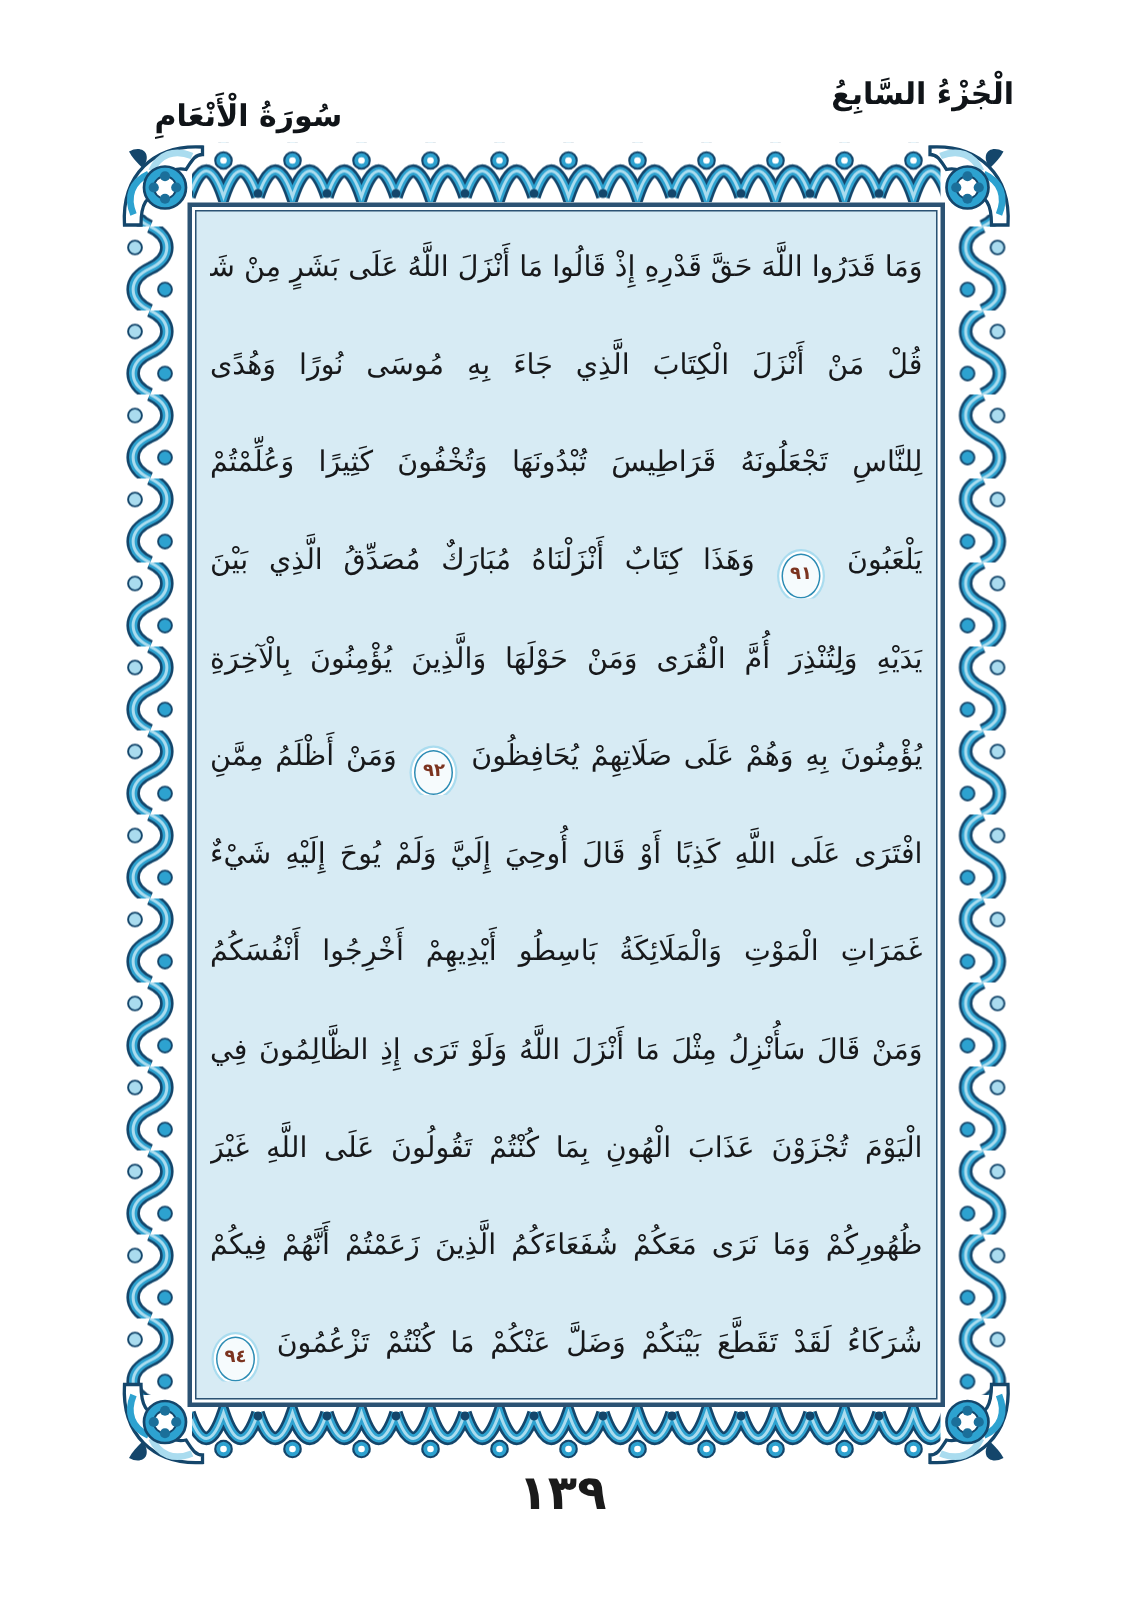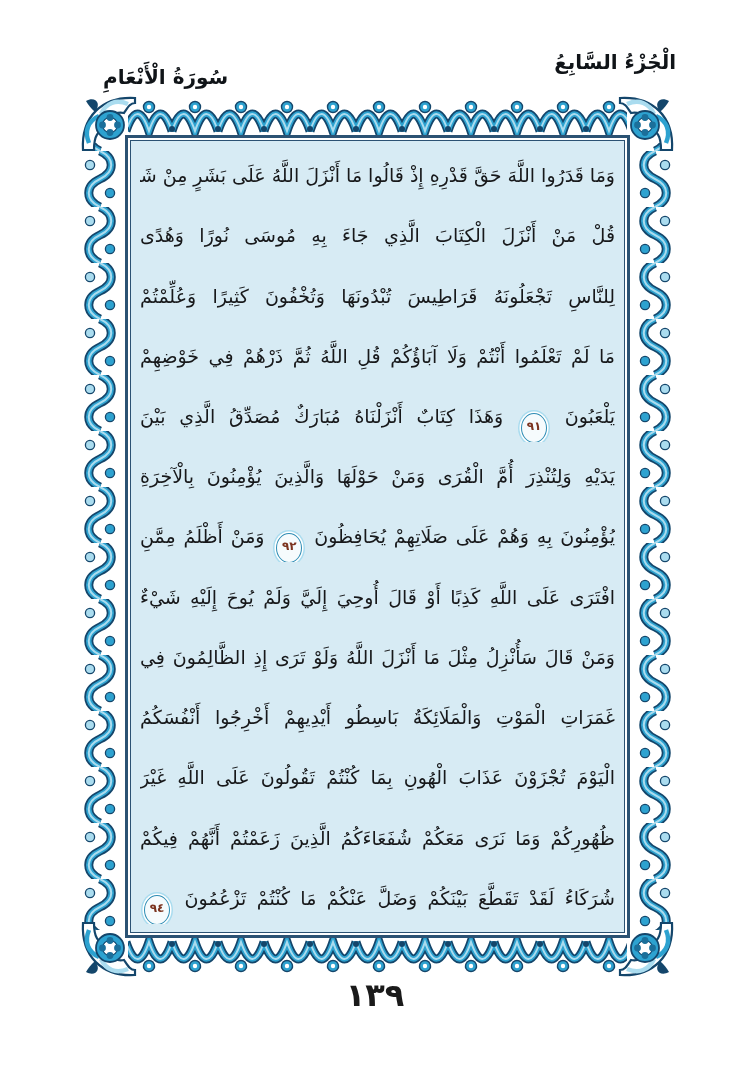--- a/index.html
+++ b/index.html
@@ -154,27 +154,26 @@
     <use href="#cnr" transform="translate(0,883) scale(1,-1)"></use>
     <use href="#cnr" transform="translate(595,883) scale(-1,-1)"></use>
   </svg>
 
   <div class="panel">
     <div class="panel-inner">
       <div class="lines">
           <div class="line">وَمَا قَدَرُوا اللَّهَ حَقَّ قَدْرِهِ إِذْ قَالُوا مَا أَنْزَلَ اللَّهُ عَلَى بَشَرٍ مِنْ شَيْءٍ</div>
           <div class="line">قُلْ مَنْ أَنْزَلَ الْكِتَابَ الَّذِي جَاءَ بِهِ مُوسَى نُورًا وَهُدًى</div>
           <div class="line">لِلنَّاسِ تَجْعَلُونَهُ قَرَاطِيسَ تُبْدُونَهَا وَتُخْفُونَ كَثِيرًا وَعُلِّمْتُمْ</div>
-          <div class="line">مَا لَمْ تَعْلَمُوا أَنْتُمْ وَلَا آبَاؤُكُمْ قُلِ اللَّهُ ثُمَّ ذَرْهُمْ فِي خَوْضِهِمْ</div>
           <div class="line">يَلْعَبُونَ <span class="ayah">٩١</span> وَهَذَا كِتَابٌ أَنْزَلْنَاهُ مُبَارَكٌ مُصَدِّقُ الَّذِي بَيْنَ</div>
           <div class="line">يَدَيْهِ وَلِتُنْذِرَ أُمَّ الْقُرَى وَمَنْ حَوْلَهَا وَالَّذِينَ يُؤْمِنُونَ بِالْآخِرَةِ</div>
           <div class="line">يُؤْمِنُونَ بِهِ وَهُمْ عَلَى صَلَاتِهِمْ يُحَافِظُونَ <span class="ayah">٩٢</span> وَمَنْ أَظْلَمُ مِمَّنِ</div>
           <div class="line">افْتَرَى عَلَى اللَّهِ كَذِبًا أَوْ قَالَ أُوحِيَ إِلَيَّ وَلَمْ يُوحَ إِلَيْهِ شَيْءٌ</div>
+          <div class="line">غَمَرَاتِ الْمَوْتِ وَالْمَلَائِكَةُ بَاسِطُو أَيْدِيهِمْ أَخْرِجُوا أَنْفُسَكُمُ</div>
           <div class="line">وَمَنْ قَالَ سَأُنْزِلُ مِثْلَ مَا أَنْزَلَ اللَّهُ وَلَوْ تَرَى إِذِ الظَّالِمُونَ فِي</div>
-          <div class="line">غَمَرَاتِ الْمَوْتِ وَالْمَلَائِكَةُ بَاسِطُو أَيْدِيهِمْ أَخْرِجُوا أَنْفُسَكُمُ</div>
           <div class="line">الْيَوْمَ تُجْزَوْنَ عَذَابَ الْهُونِ بِمَا كُنْتُمْ تَقُولُونَ عَلَى اللَّهِ غَيْرَ</div>
           <div class="line">ظُهُورِكُمْ وَمَا نَرَى مَعَكُمْ شُفَعَاءَكُمُ الَّذِينَ زَعَمْتُمْ أَنَّهُمْ فِيكُمْ</div>
           <div class="line">شُرَكَاءُ لَقَدْ تَقَطَّعَ بَيْنَكُمْ وَضَلَّ عَنْكُمْ مَا كُنْتُمْ تَزْعُمُونَ <span class="ayah">٩٤</span></div>
         </div>
     </div>
   </div>
 
   <div class="page-number">١٣٩</div>
 
 </div>

